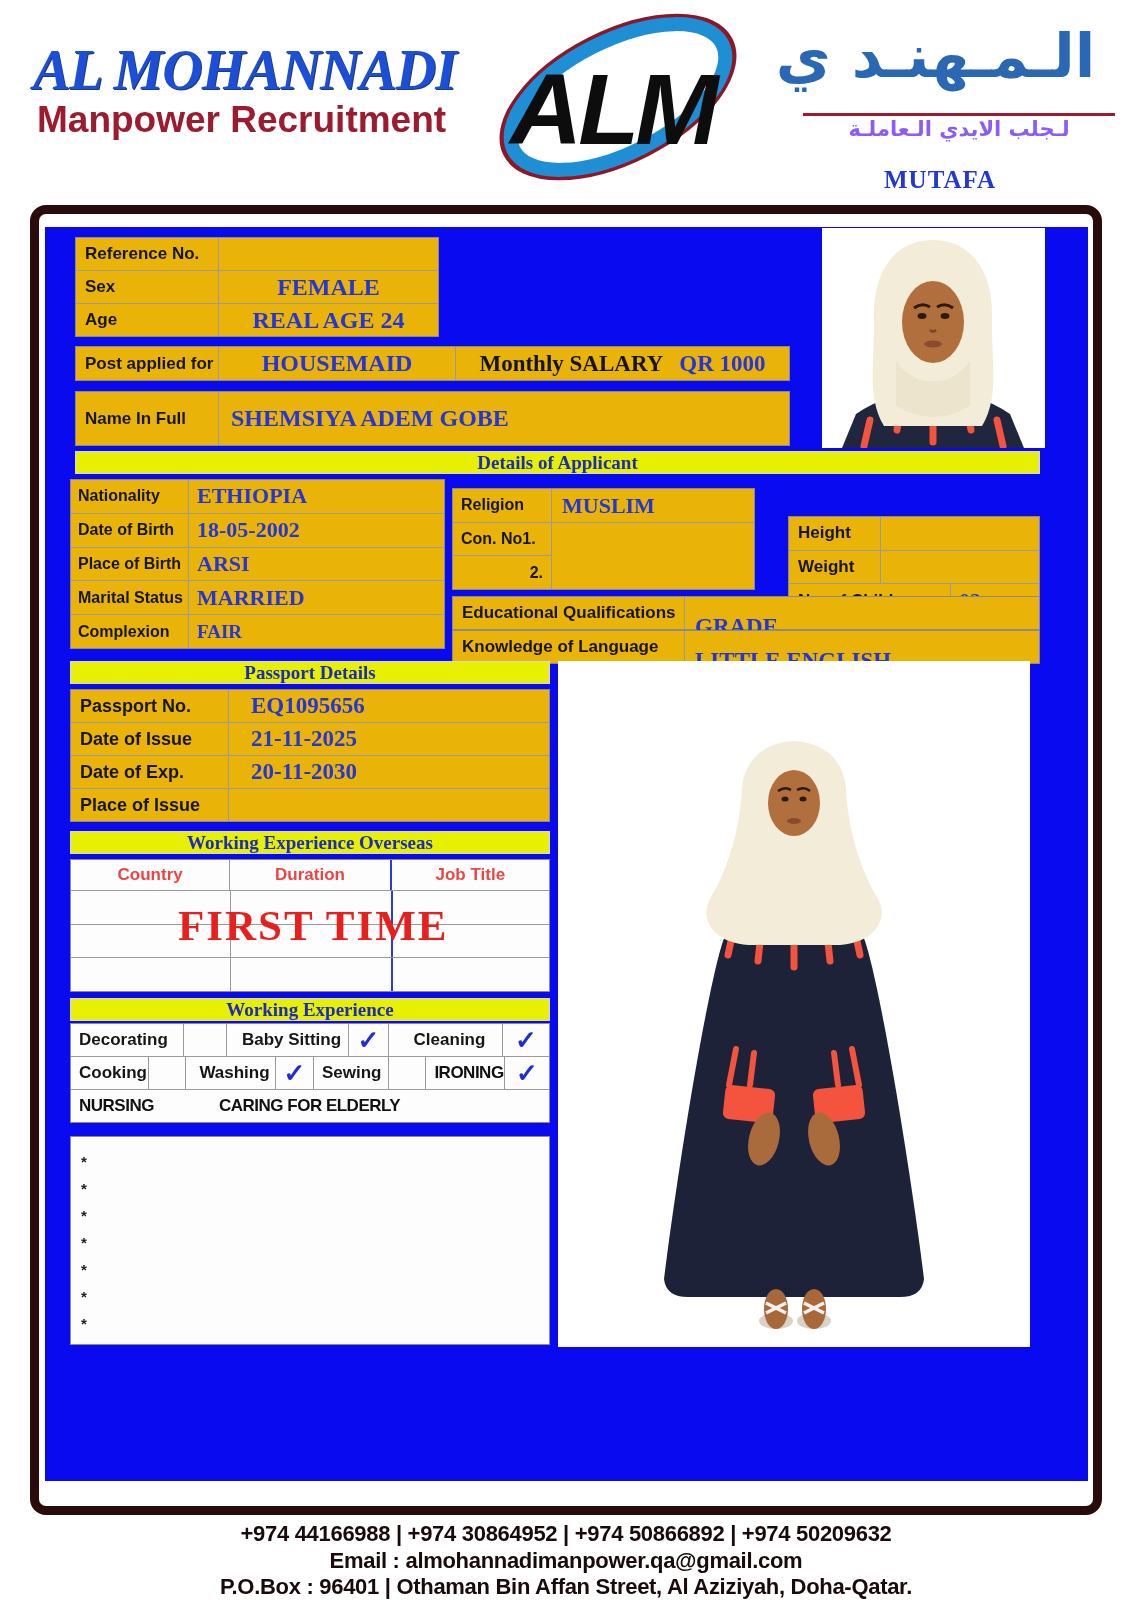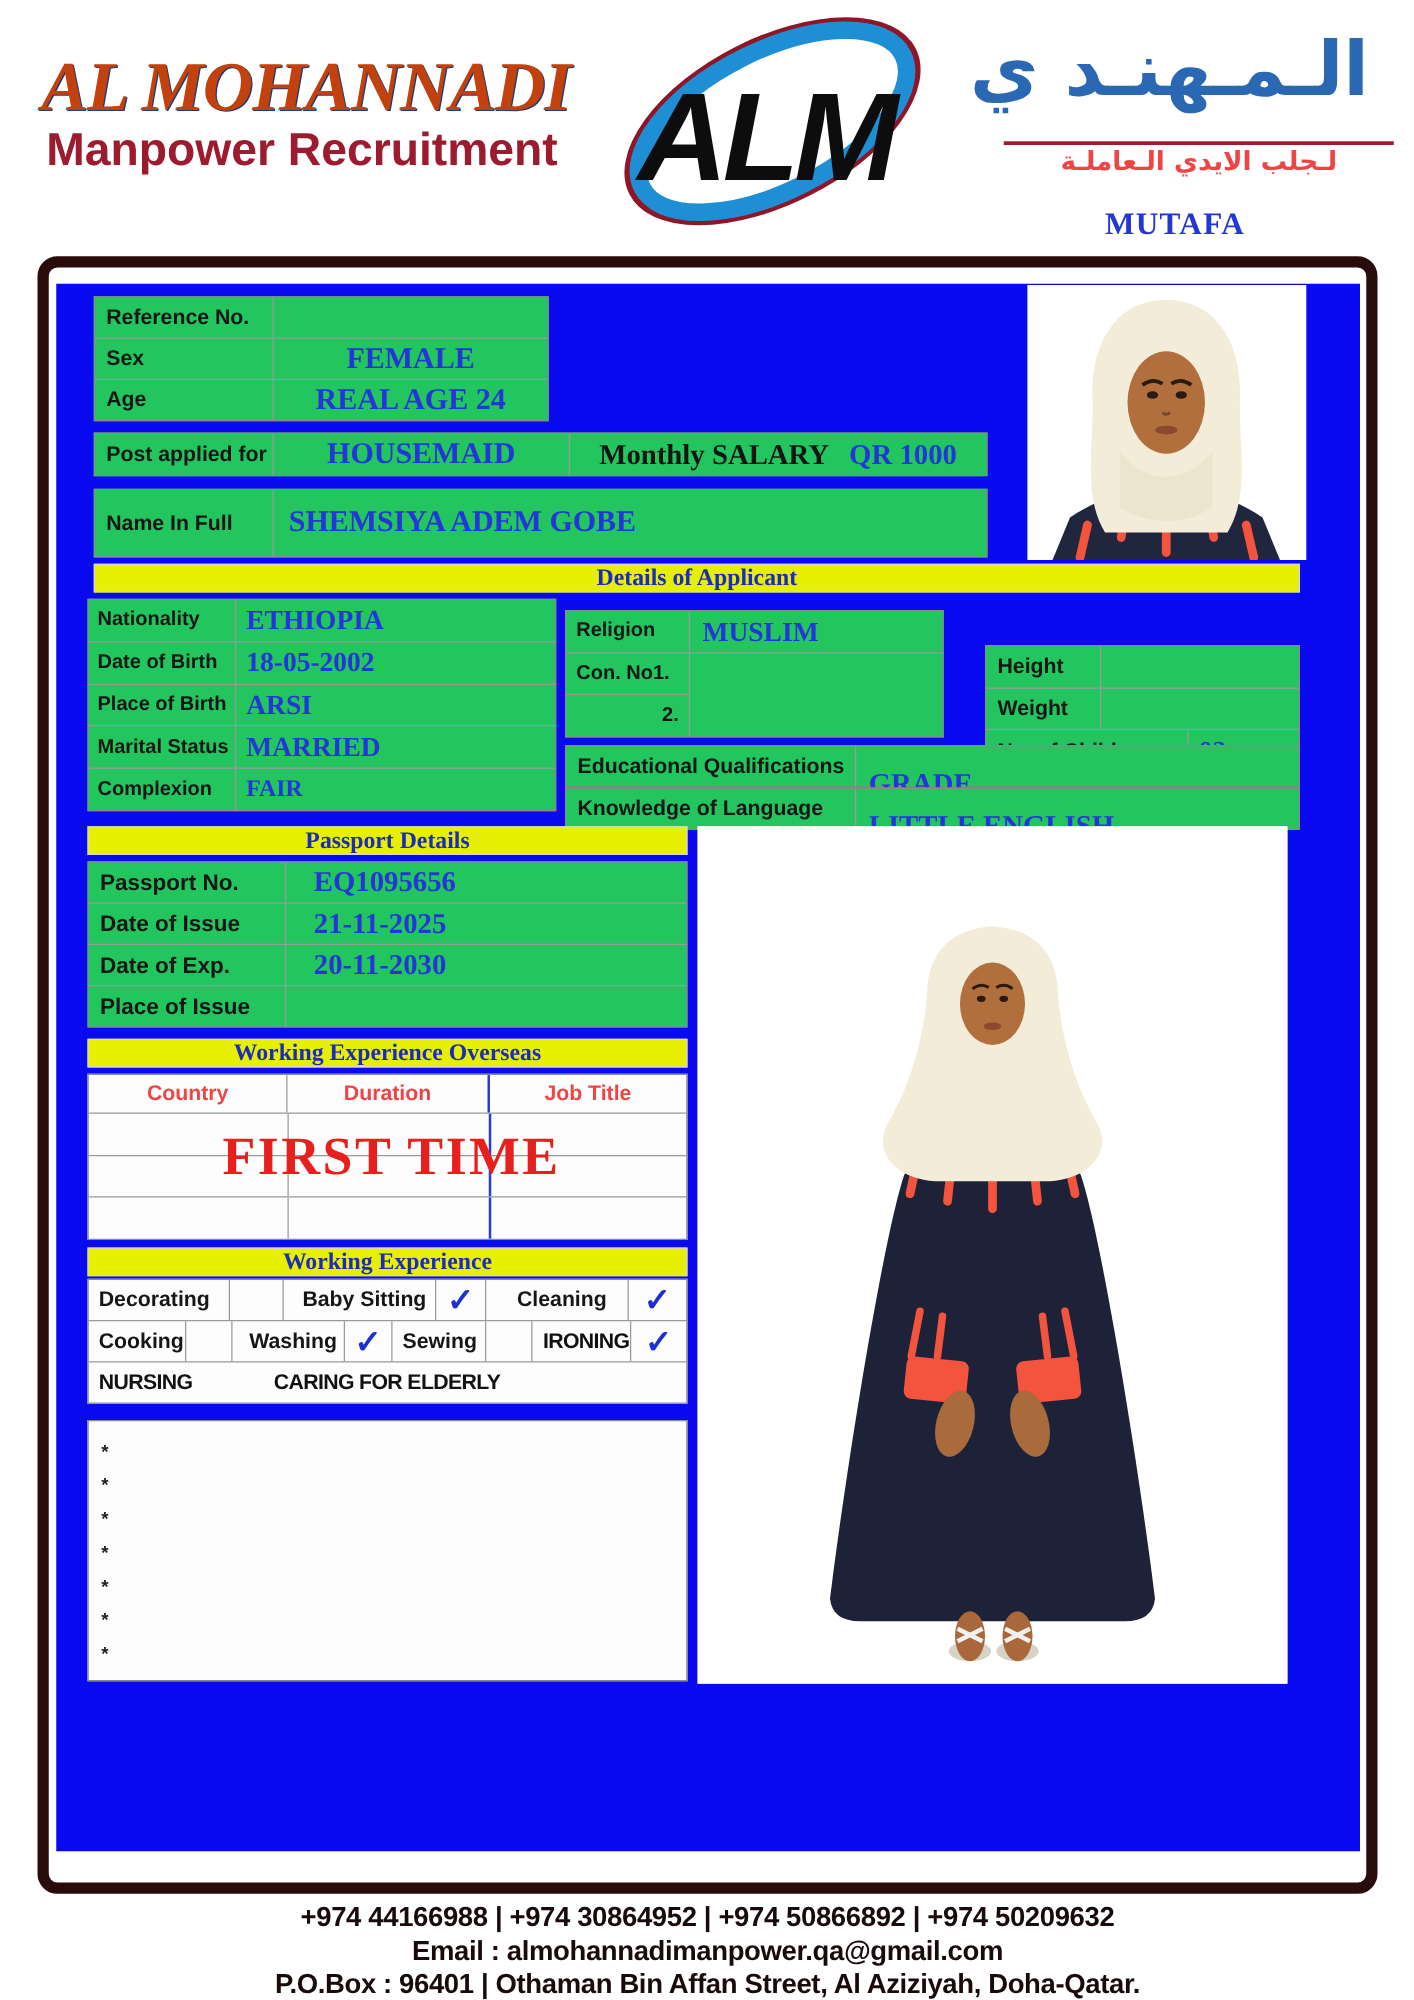--- a/index.html
+++ b/index.html
@@ -3,40 +3,40 @@
 <meta charset="utf-8">
 <style>
   * { margin:0; padding:0; box-sizing:border-box; }
   html,body { width:1131px; height:1600px; background:#ffffff; overflow:hidden;
               font-family:"Liberation Sans", sans-serif; }
   .page { position:relative; width:1131px; height:1600px; background:#fff; }
   .abs { position:absolute; }
 
   
   .brand1 { left:33px; top:38px; font-family:"Liberation Serif", serif;
-            font-weight:bold; font-style:italic; font-size:56px; color:#c2410c;
+            font-weight:bold; font-style:italic; font-size:56px; color:#1d4ed8;
             letter-spacing:-1px; text-shadow:1px 1px 0 #1b3f74; }
   .brand2 { left:37px; top:99px; font-weight:bold; font-size:37px; color:#9c1b2e; }
   .arabic-title { left:748px; top:10px; width:375px; text-align:center;
                   direction:rtl; font-family:"DejaVu Sans", sans-serif;
                   font-weight:bold; font-size:60px; color:#2a68b4; line-height:1.55; }
   .arabic-line { left:803px; top:113px; width:312px; height:3px; background:#9c1b2e; }
   .arabic-sub { left:803px; top:117px; width:312px; text-align:center; direction:rtl;
                 font-family:"DejaVu Sans", sans-serif; font-weight:bold;
-                font-size:21px; color:#ef4444; }
+                font-size:21px; color:#8b5cf6; }
   .mutafa { left:884px; top:166px; font-family:"Liberation Serif", serif;
             font-weight:bold; font-size:25px; color:#2337d6; letter-spacing:1px; }
 
   
   .frame { left:30px; top:205px; width:1072px; height:1310px; background:#ffffff;
            border:9px solid #2a0b0b; border-radius:16px; }
   .bluepanel { left:45px; top:227px; width:1043px; height:1254px; background:#0a0af0; }
 
   
-  .tbl { background:#22c55e; border:1px solid #8a8a8a;justify-content:flex-end; }
+  .tbl { background:#eab308; border:1px solid #8a8a8a;justify-content:flex-end; }
   .row { display:flex; border-bottom:1px solid #9a9a9a; }
   .row:last-child { border-bottom:none; }
   .lbl { display:flex; align-items:center; padding-left:9px; font-weight:bold;
          font-size:17px; color:#161616; border-right:1px solid #9a9a9a; }
   .val { display:flex; align-items:center; font-family:"Liberation Serif", serif;
          font-weight:bold; font-size:22px; color:#2436d9; }
   .val.center { justify-content:center; }
   .bar { background:#e6f000; border:1px solid #d6d6d6; display:flex;
          align-items:center; justify-content:center;
          font-family:"Liberation Serif", serif; font-weight:bold; font-size:19px;

